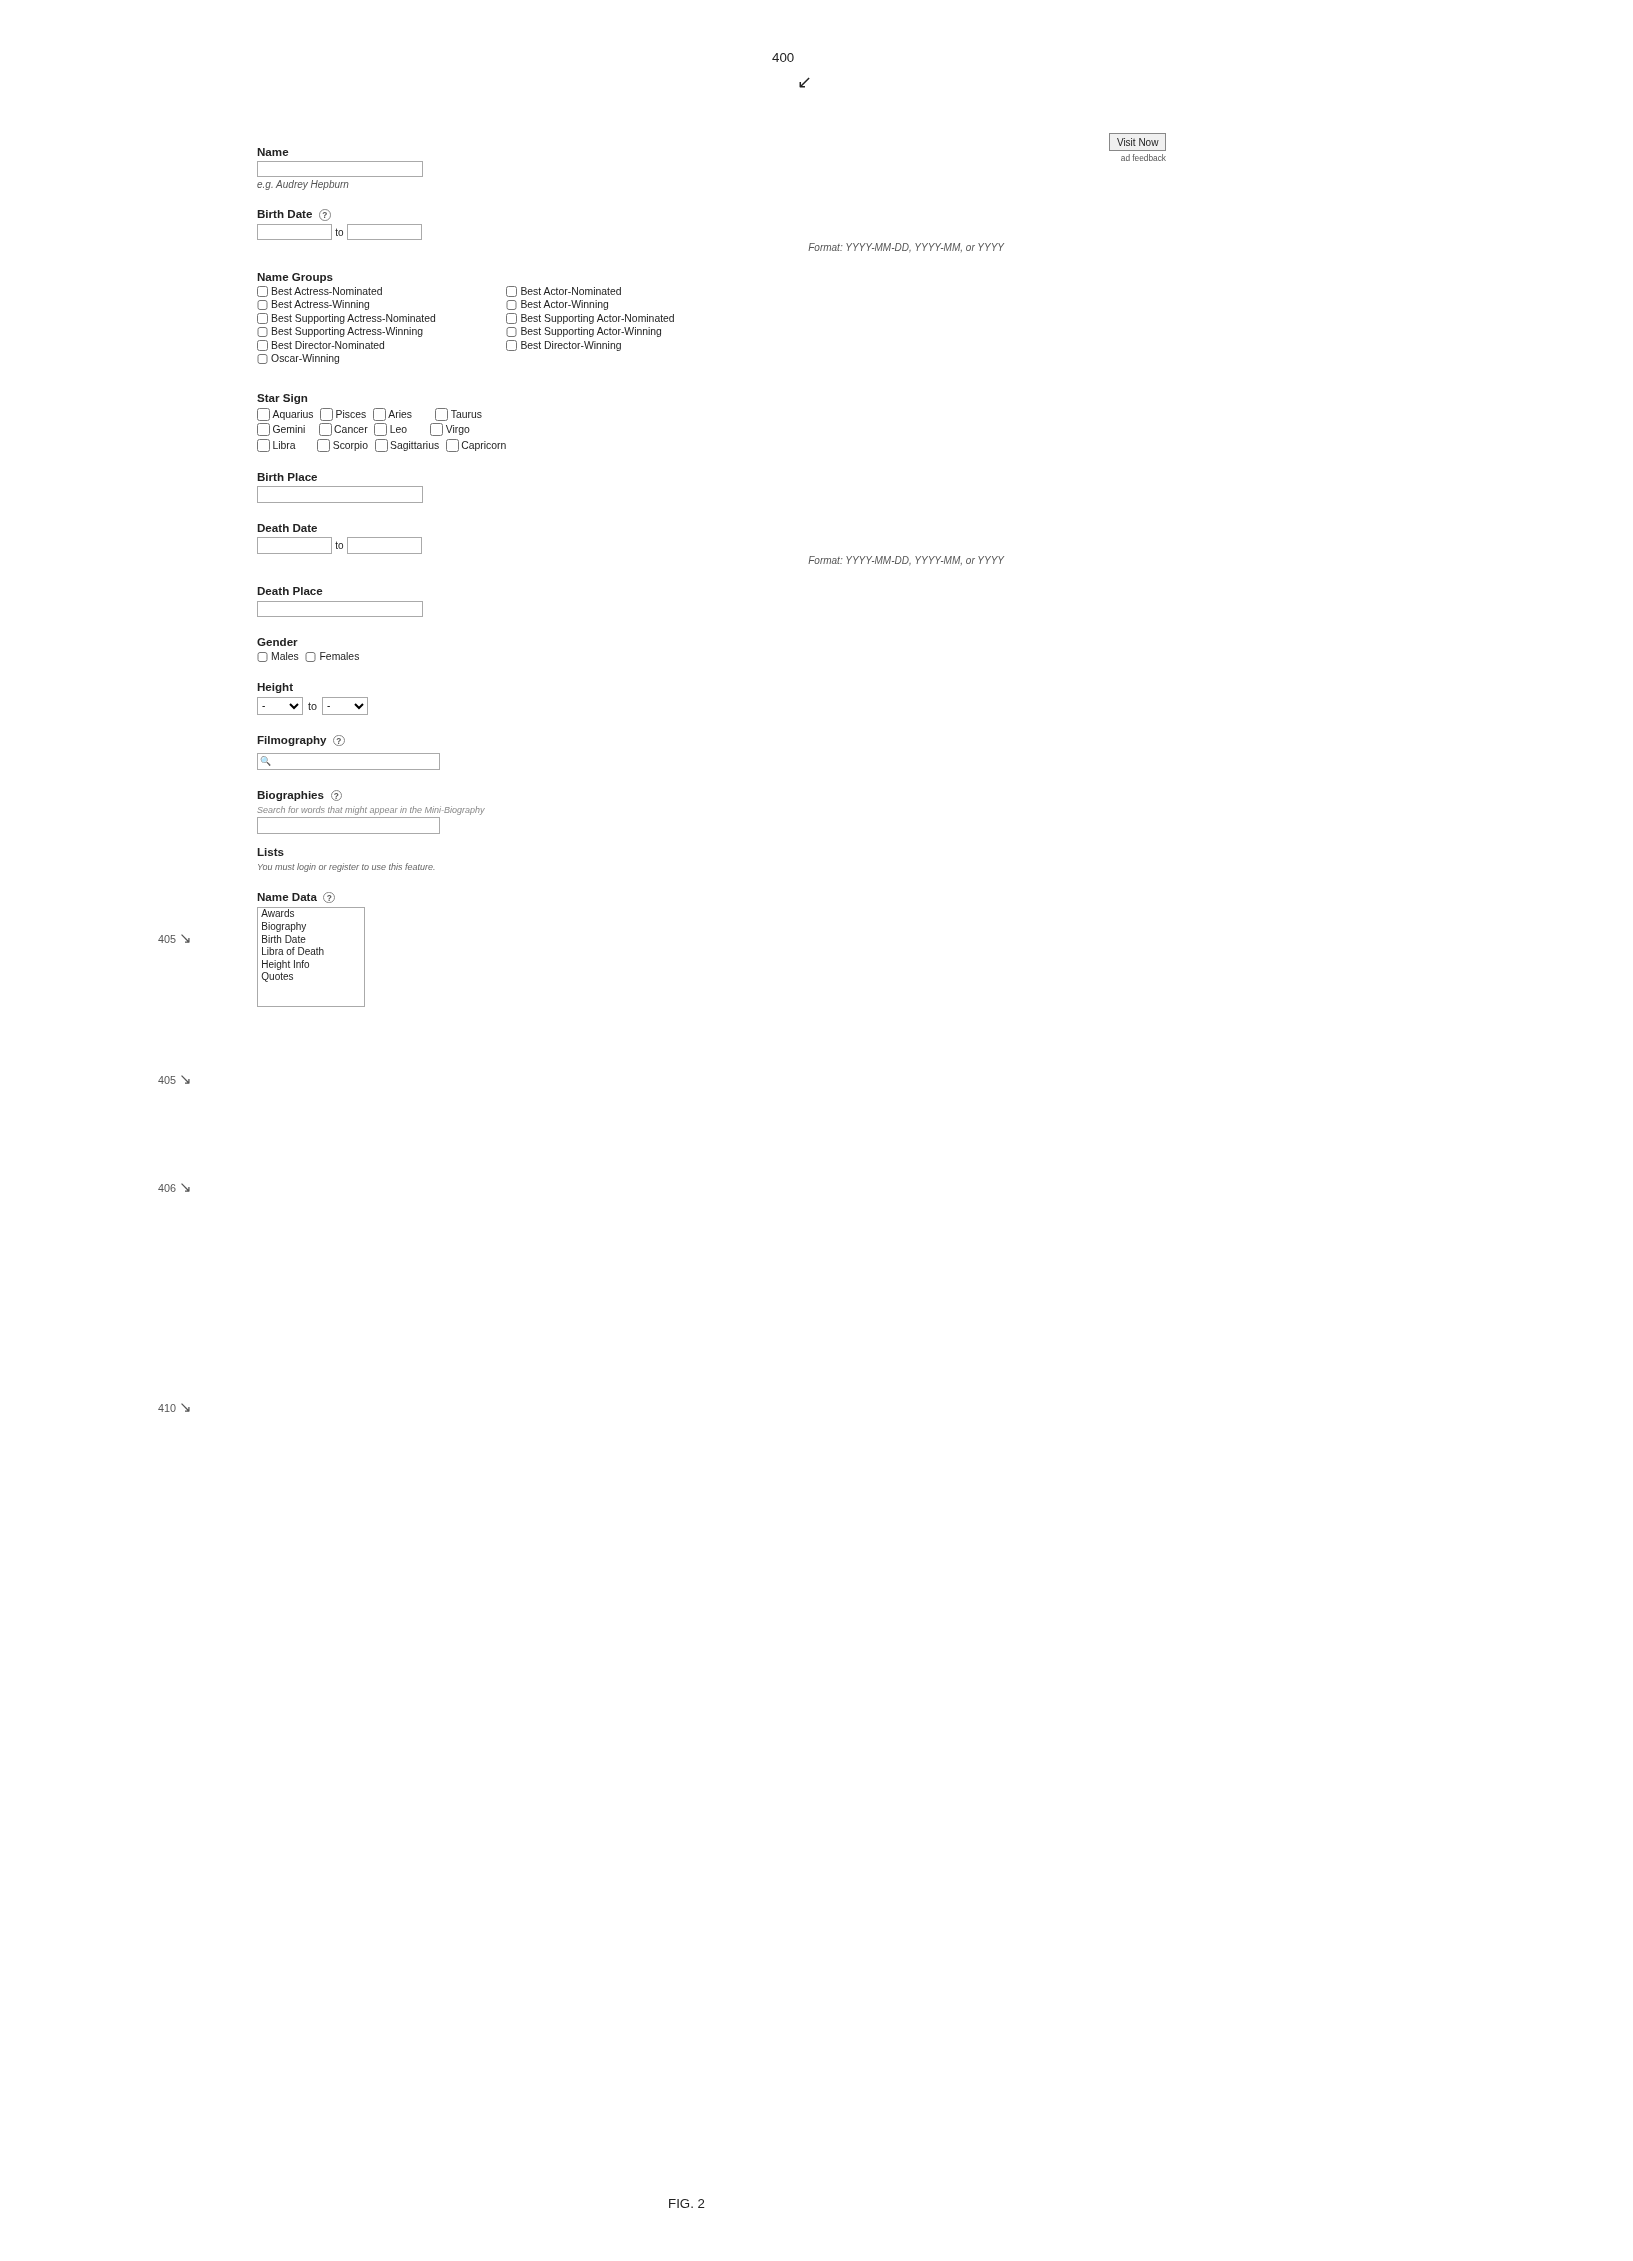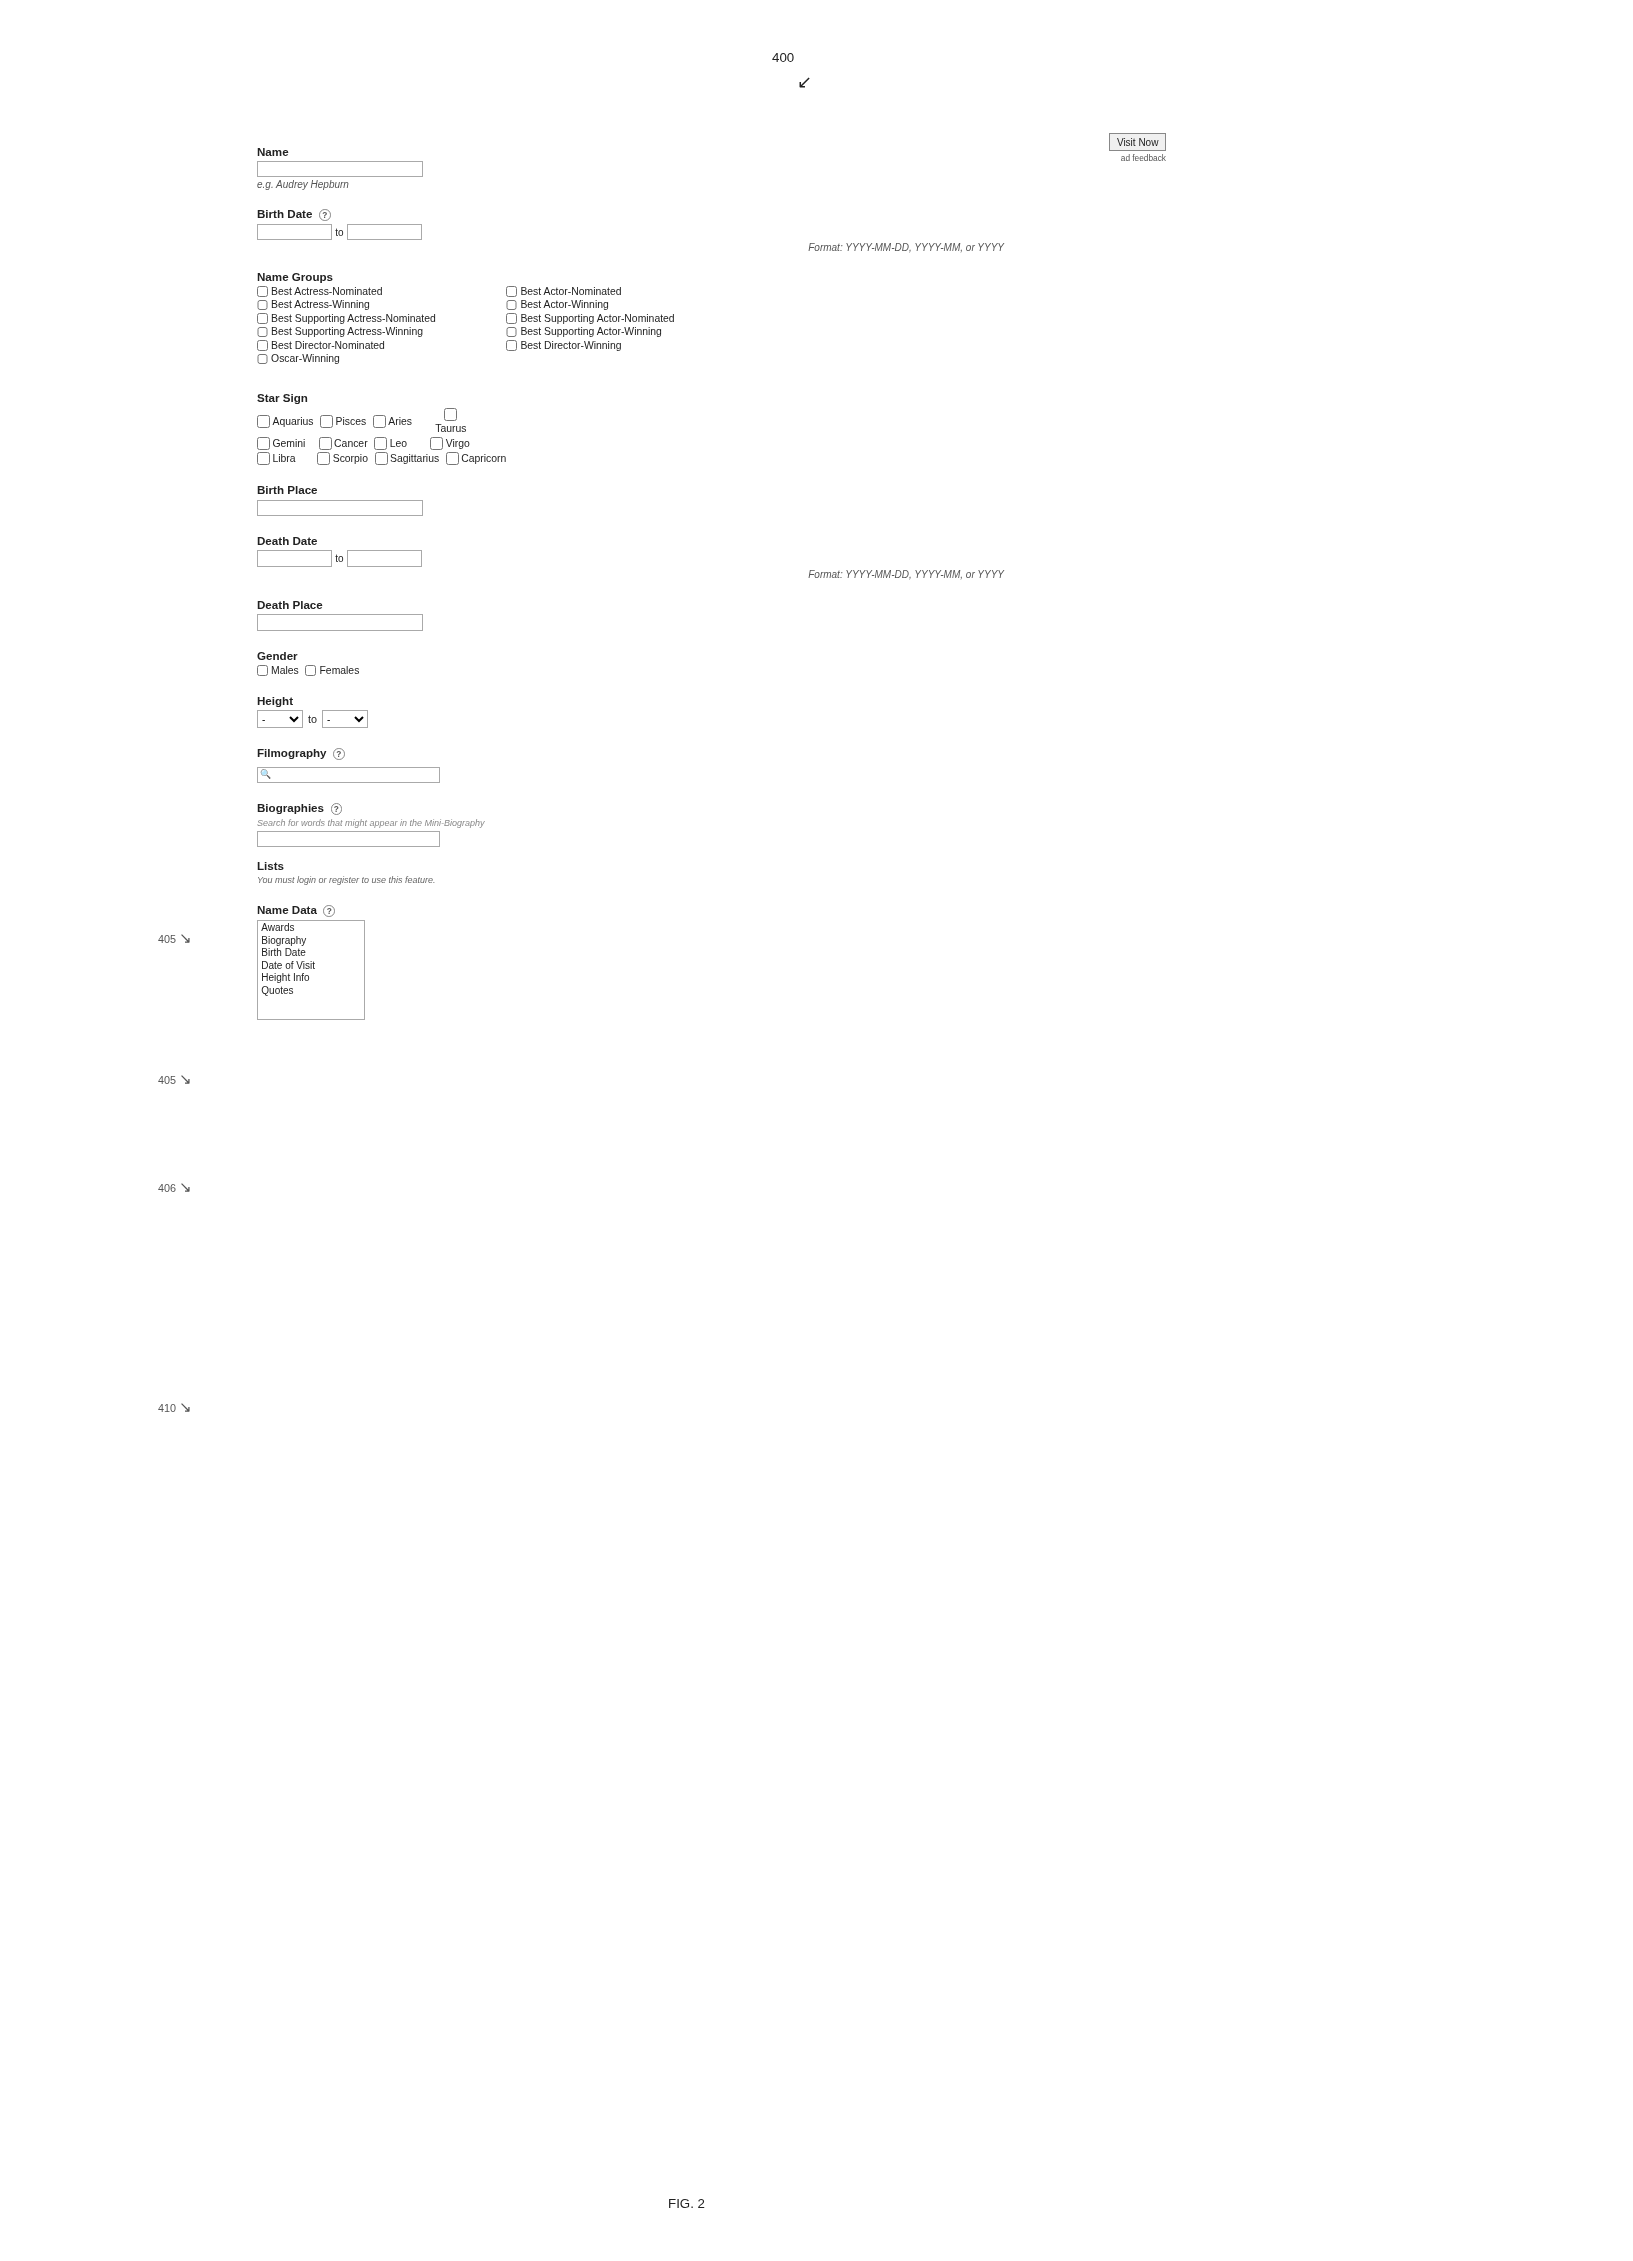--- a/index.html
+++ b/index.html
@@ -386,21 +386,21 @@
             <label for="ss1">Aquarius</label>
           </div>
           <div class="starsign-item">
             <input type="checkbox" id="ss2" style="">
             <label for="ss2">Pisces</label>
           </div>
           <div class="starsign-item">
             <input type="checkbox" id="ss3" style="">
             <label for="ss3">Aries</label>
           </div>
-          <div class="starsign-item" style="margin-left:16.6px;flex-direction:column;">
+          <div class="starsign-item" style="margin-left:16.6px;">
             <input type="checkbox" id="ss4" style="">
             <label for="ss4">Taurus</label>
           </div>
         </div>
 
         <div class="starsign-row">
           <div class="starsign-item">
             <input type="checkbox" id="ss5" style="">
             <label for="ss5">Gemini</label>
           </div>
@@ -513,21 +513,21 @@
 
     <div style="margin-top:18px;">
       <div class="section-label">
         <span>Name Data</span>
         <span class="help-icon">?</span>
       </div>
       <div class="name-data-listbox">
         <div class="name-data-item">Awards</div>
         <div class="name-data-item">Biography</div>
         <div class="name-data-item">Birth Date</div>
-        <div class="name-data-item">Date of Visit</div>
+        <div class="name-data-item">Libra of Death</div>
         <div class="name-data-item">Height Info</div>
         <div class="name-data-item">Quotes</div>
       </div>
     </div>
 
   </div>
 
   <div class="fig-label-bottom">FIG. 2</div>
 
 </div>

